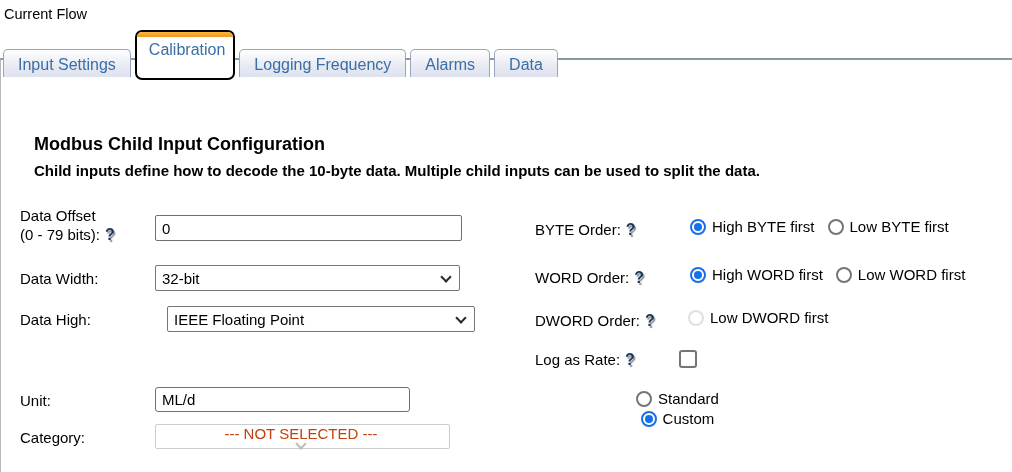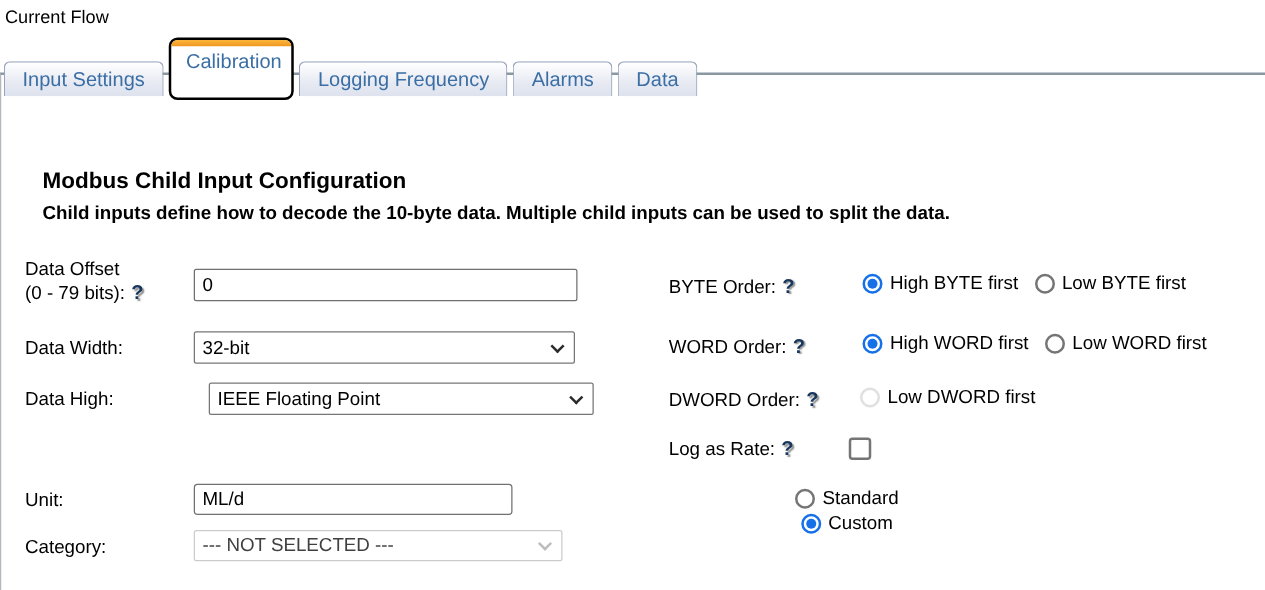--- a/index.html
+++ b/index.html
@@ -54,21 +54,21 @@
     font-family:"Liberation Sans", sans-serif; font-size:15px; color:#000;
     padding:0 0 0 6px; outline:none;
   }
 
   .select {
     display:flex; align-items:center; justify-content:space-between;
     border:1px solid #767676; border-radius:2px; background:#fff;
     font-size:15px; padding:0 9px 0 6px; cursor:pointer; white-space:nowrap;
   }
   .chev { width:8px; height:8px; border-right:2px solid #2b2b2b; border-bottom:2px solid #2b2b2b; transform:rotate(45deg); margin-top:-3px; flex:0 0 auto; }
-  .select.disabled { border-color:#cccccc; color:#404040; cursor:default; }
+  .select.disabled { border-color:#cccccc; color:#c2410c; cursor:default;flex-direction:column; }
   .select.disabled .chev { border-color:#bdbdbd; }
 
   .rgroup { display:flex; align-items:center; gap:3px; font-size:15px; white-space:nowrap; }
   .rpair { display:flex; align-items:center; gap:6px; margin-right:10px; cursor:pointer; }
   .rb { width:16px; height:16px; border-radius:50%; background:#fff; flex:0 0 auto; position:relative; }
   .rb.on  { border:2px solid #1670e8; }
   .rb.on::after  { content:""; position:absolute; inset:2px; border-radius:50%; background:#1670e8; }
   .rb.off { border:2px solid #757575; }
   .rb.dis-on  { border:2px solid #d6d6d6; }
   .rb.dis-on::after { content:""; position:absolute; inset:2px; border-radius:50%; background:#bfbfbf; }

